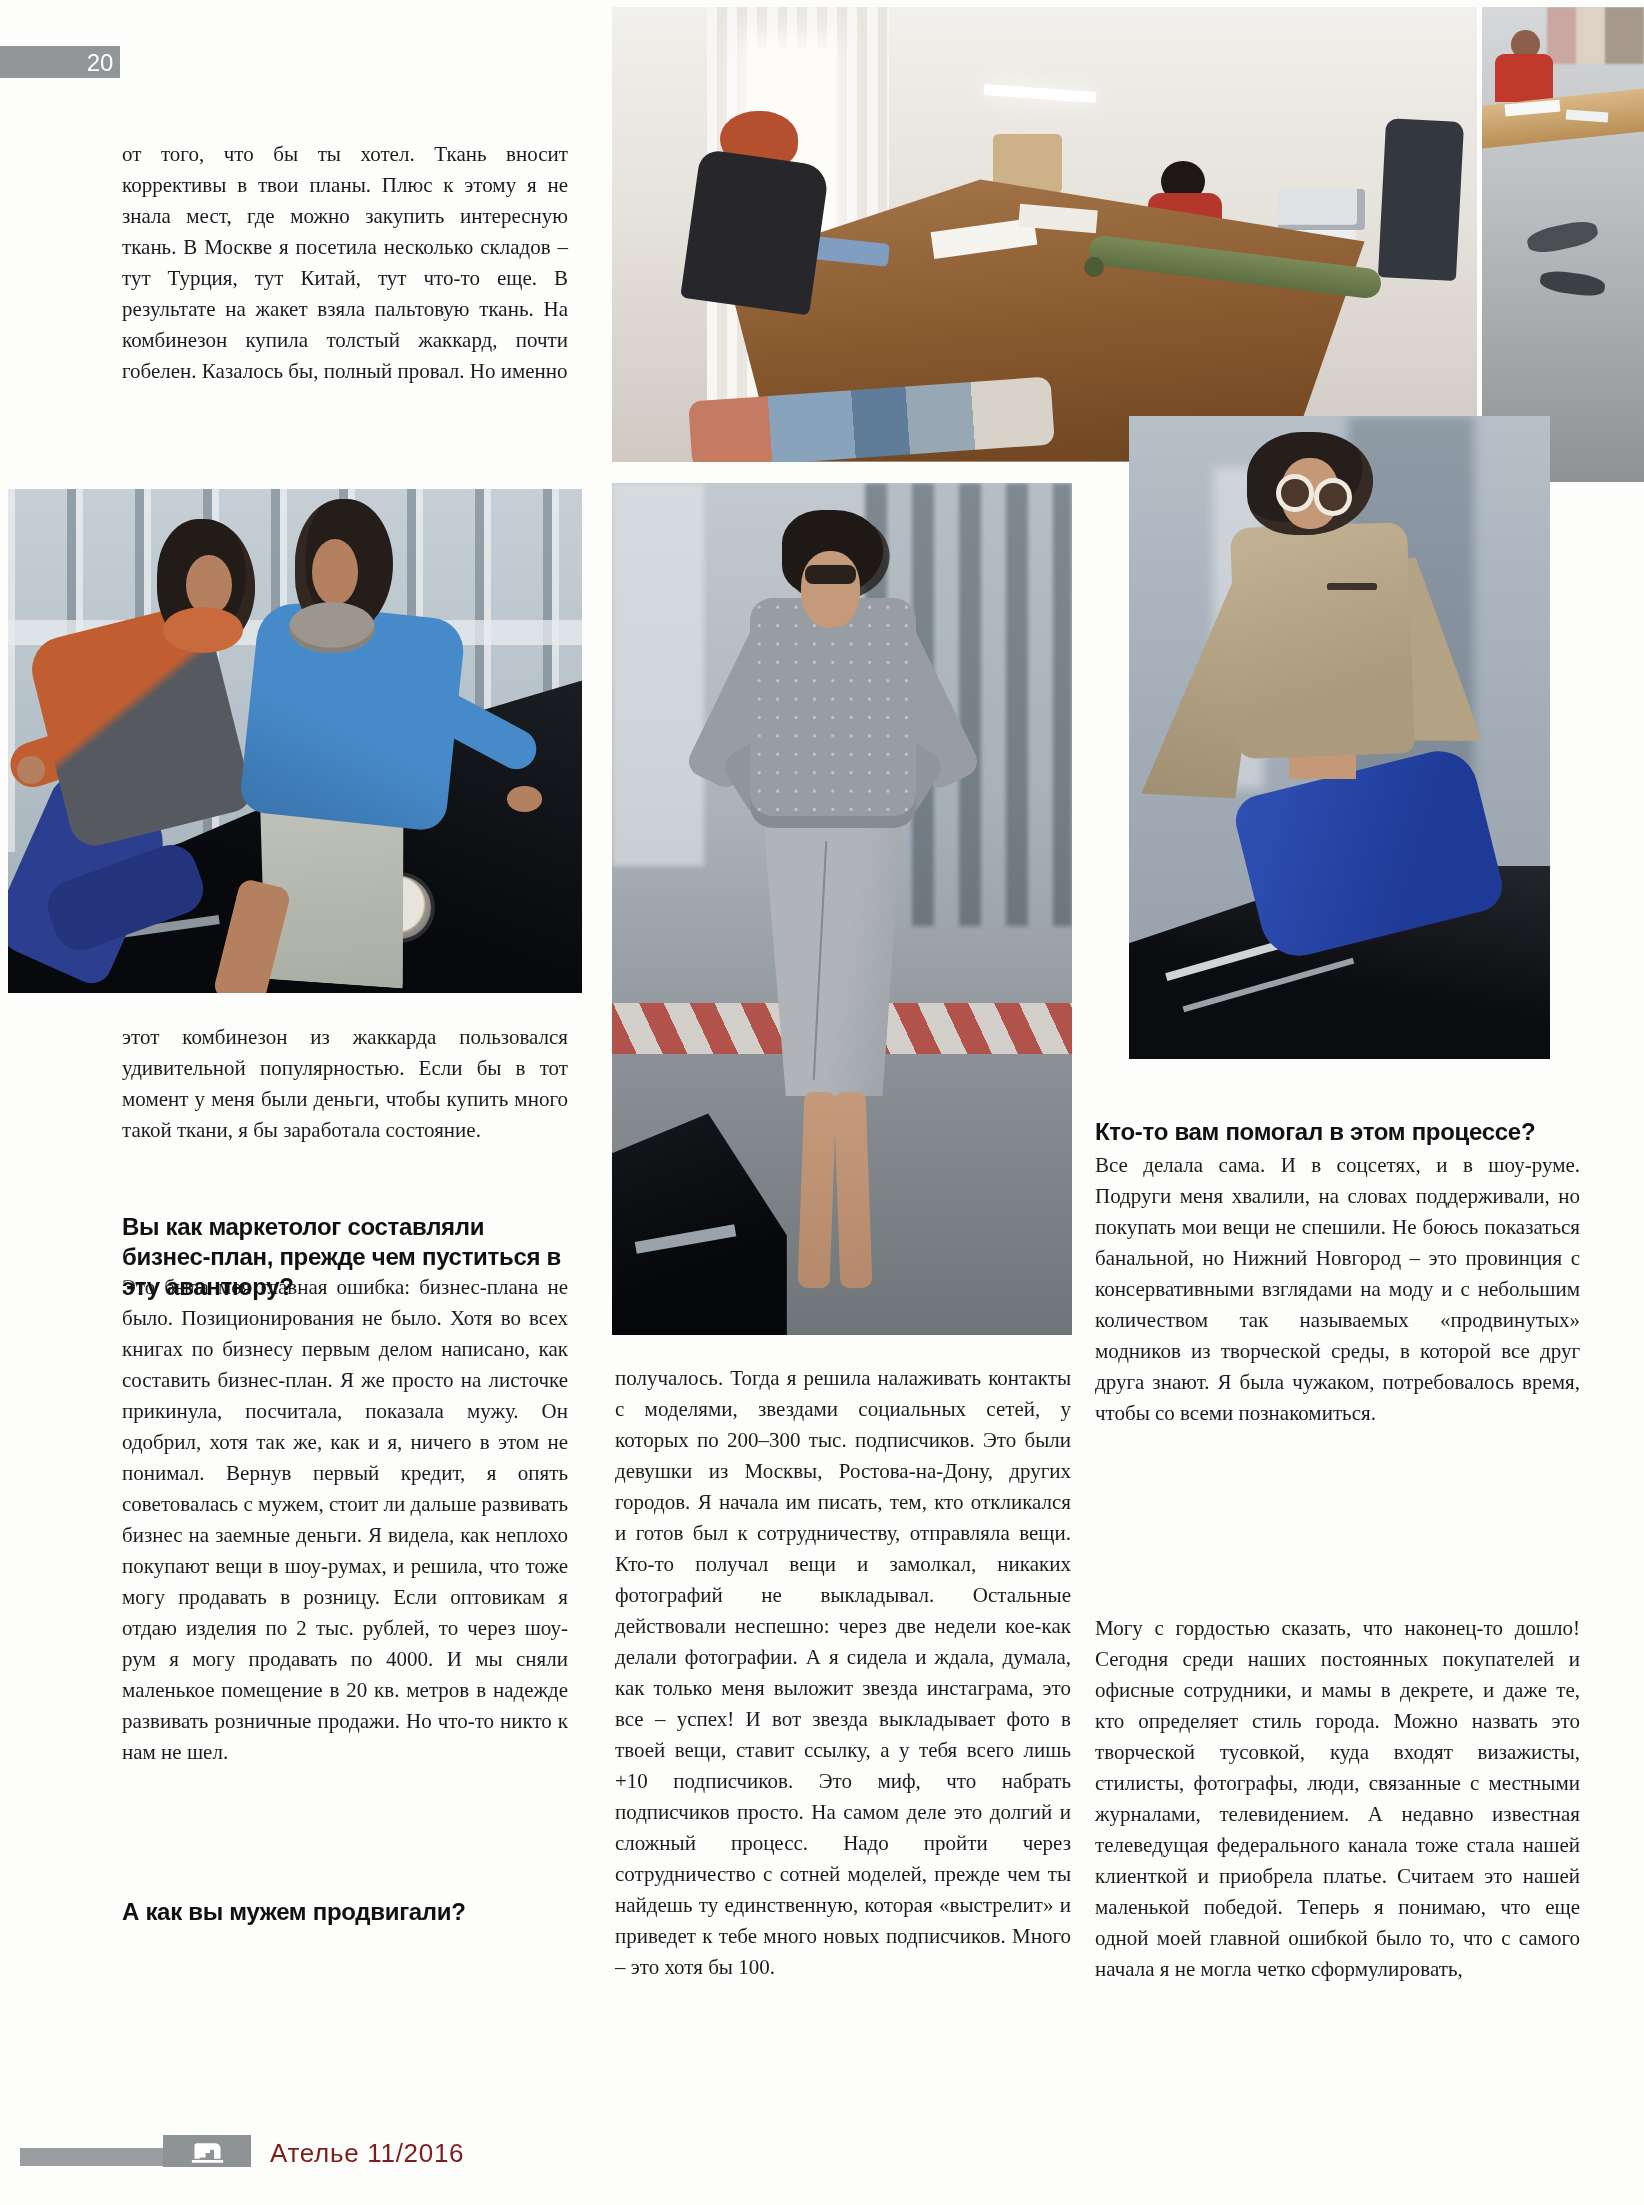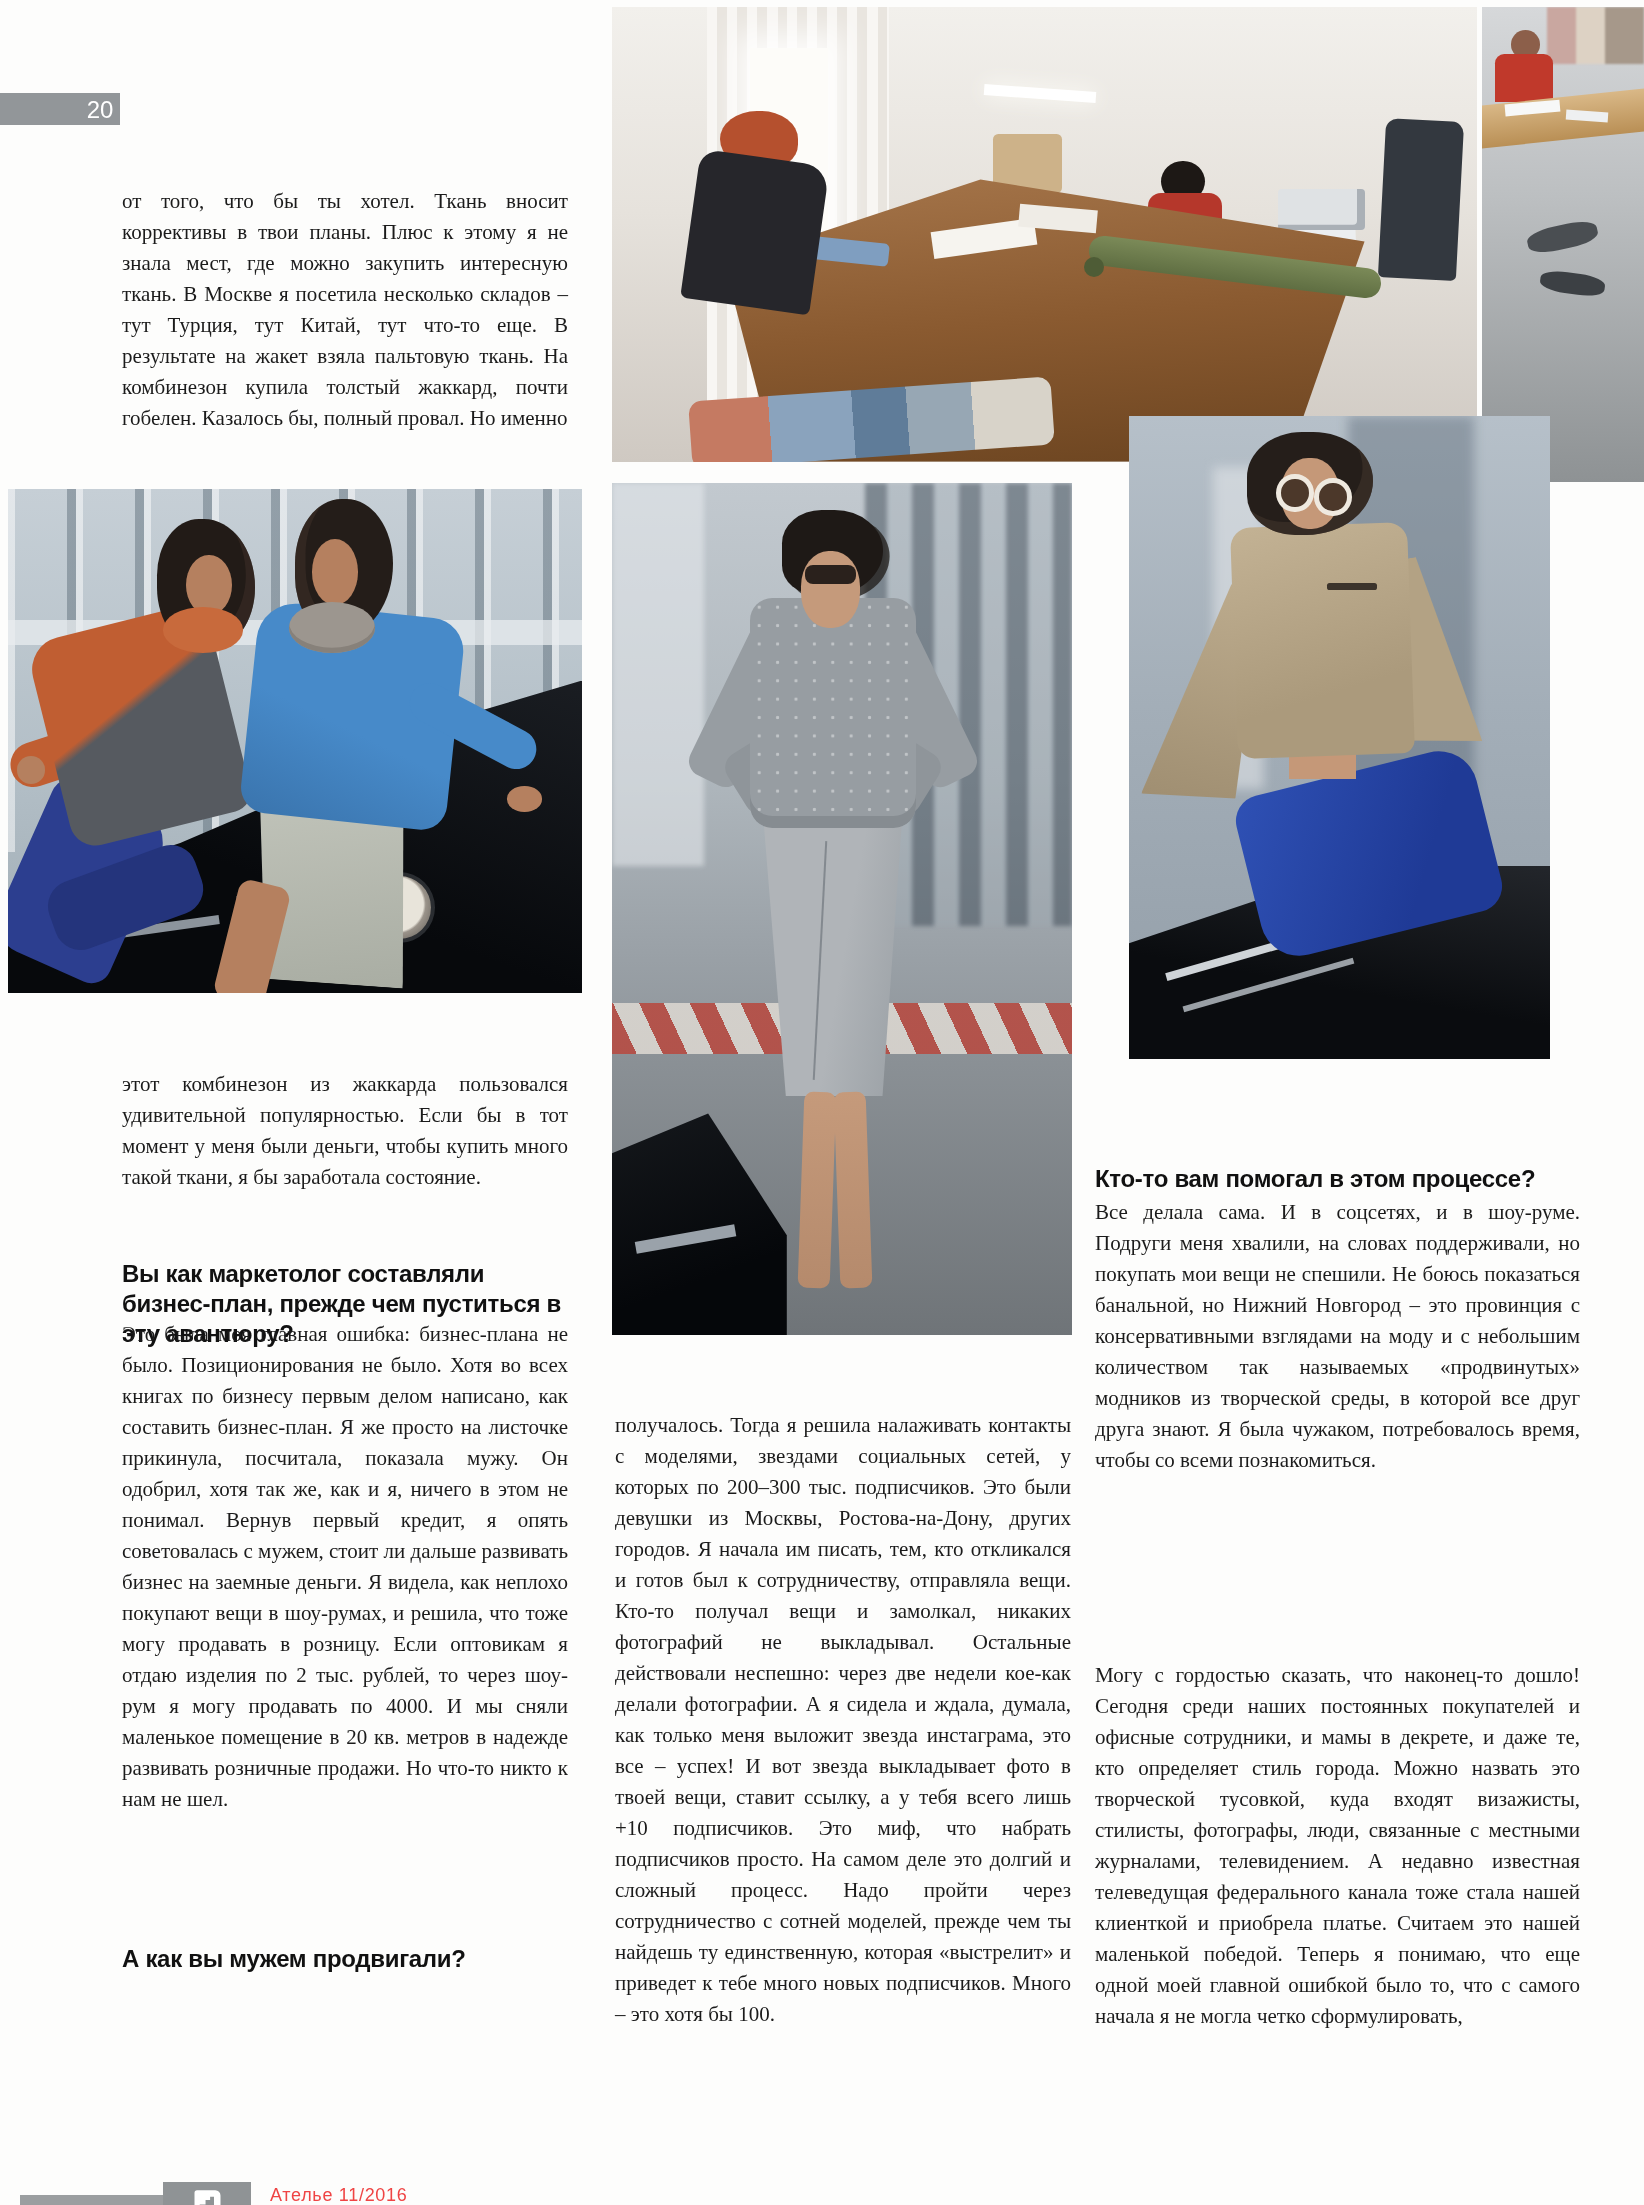--- a/index.html
+++ b/index.html
@@ -1,40 +1,40 @@
 <!DOCTYPE html>
 <html style="font-size:10.5px"><head>
 <meta charset="utf-8">
 <style>
   html,body{margin:0;padding:0;background:#e8e8e8;}
   .page{position:relative;width:1644px;height:2205px;background:#fdfdfc;overflow:hidden;
         font-family:"Liberation Serif",serif;color:#1b1b1b;}
-  .abs{position:absolute;margin-top:47px;}
+  .abs{position:absolute;}
 
   
   .header-bar{left:0;top:46px;width:120px;height:32px;background:#929699;}
   .page-num{position:absolute;right:6.6px;top:2.6px;color:#fff;font-family:"Liberation Sans",sans-serif;
             font-size:24px;}
   .page-title{left:129px;top:24px;font-family:"Liberation Sans",sans-serif;font-weight:bold;
               font-size:57px;color:#8b8f92;letter-spacing:1.3px;word-spacing:10.5px;}
 
   
   .para{font-size:21px;line-height:31px;text-align:justify;}
   .qhead{font-family:"Liberation Sans",sans-serif;font-weight:bold;font-size:24px;line-height:30px;
          letter-spacing:-0.3px;color:#111;text-align:left;}
   .col1{left:122px;width:446px;}
   .col2{left:615px;width:456px;}
   .col3{left:1095px;width:485px;}
 
   
   .footer-bar{left:20px;top:2148px;width:143px;height:18.4px;background:#9b9ea0;}
   .footer-iconbox{left:163px;top:2135px;width:88px;height:32px;background:#8f9395;
                   display:flex;align-items:center;justify-content:center;}
-  .footer-text{left:270px;top:2138px;font-family:"Liberation Sans",sans-serif;font-size:18px;
-               color:#ef4444;letter-spacing:0.7px;}
+  .footer-text{left:270px;top:2138px;font-family:"Liberation Sans",sans-serif;font-size:26px;
+               color:#7f1d1d;letter-spacing:0.7px;}
 
   
   .photo{position:absolute;overflow:hidden;}
   .photo *{position:absolute;}
 
   
   .photo-workshop{left:612px;top:6.6px;width:865px;height:455px;
       background:linear-gradient(180deg,#f2f0ec 0%,#e6e2dc 45%,#cfc9c2 100%);}
   .ws-curtain{left:11%;top:0;width:21%;height:92%;
       background:repeating-linear-gradient(90deg,#f8f6f3 0 10.5px,#e9e5df 10.5px 20px);filter:blur(0.7px);}

